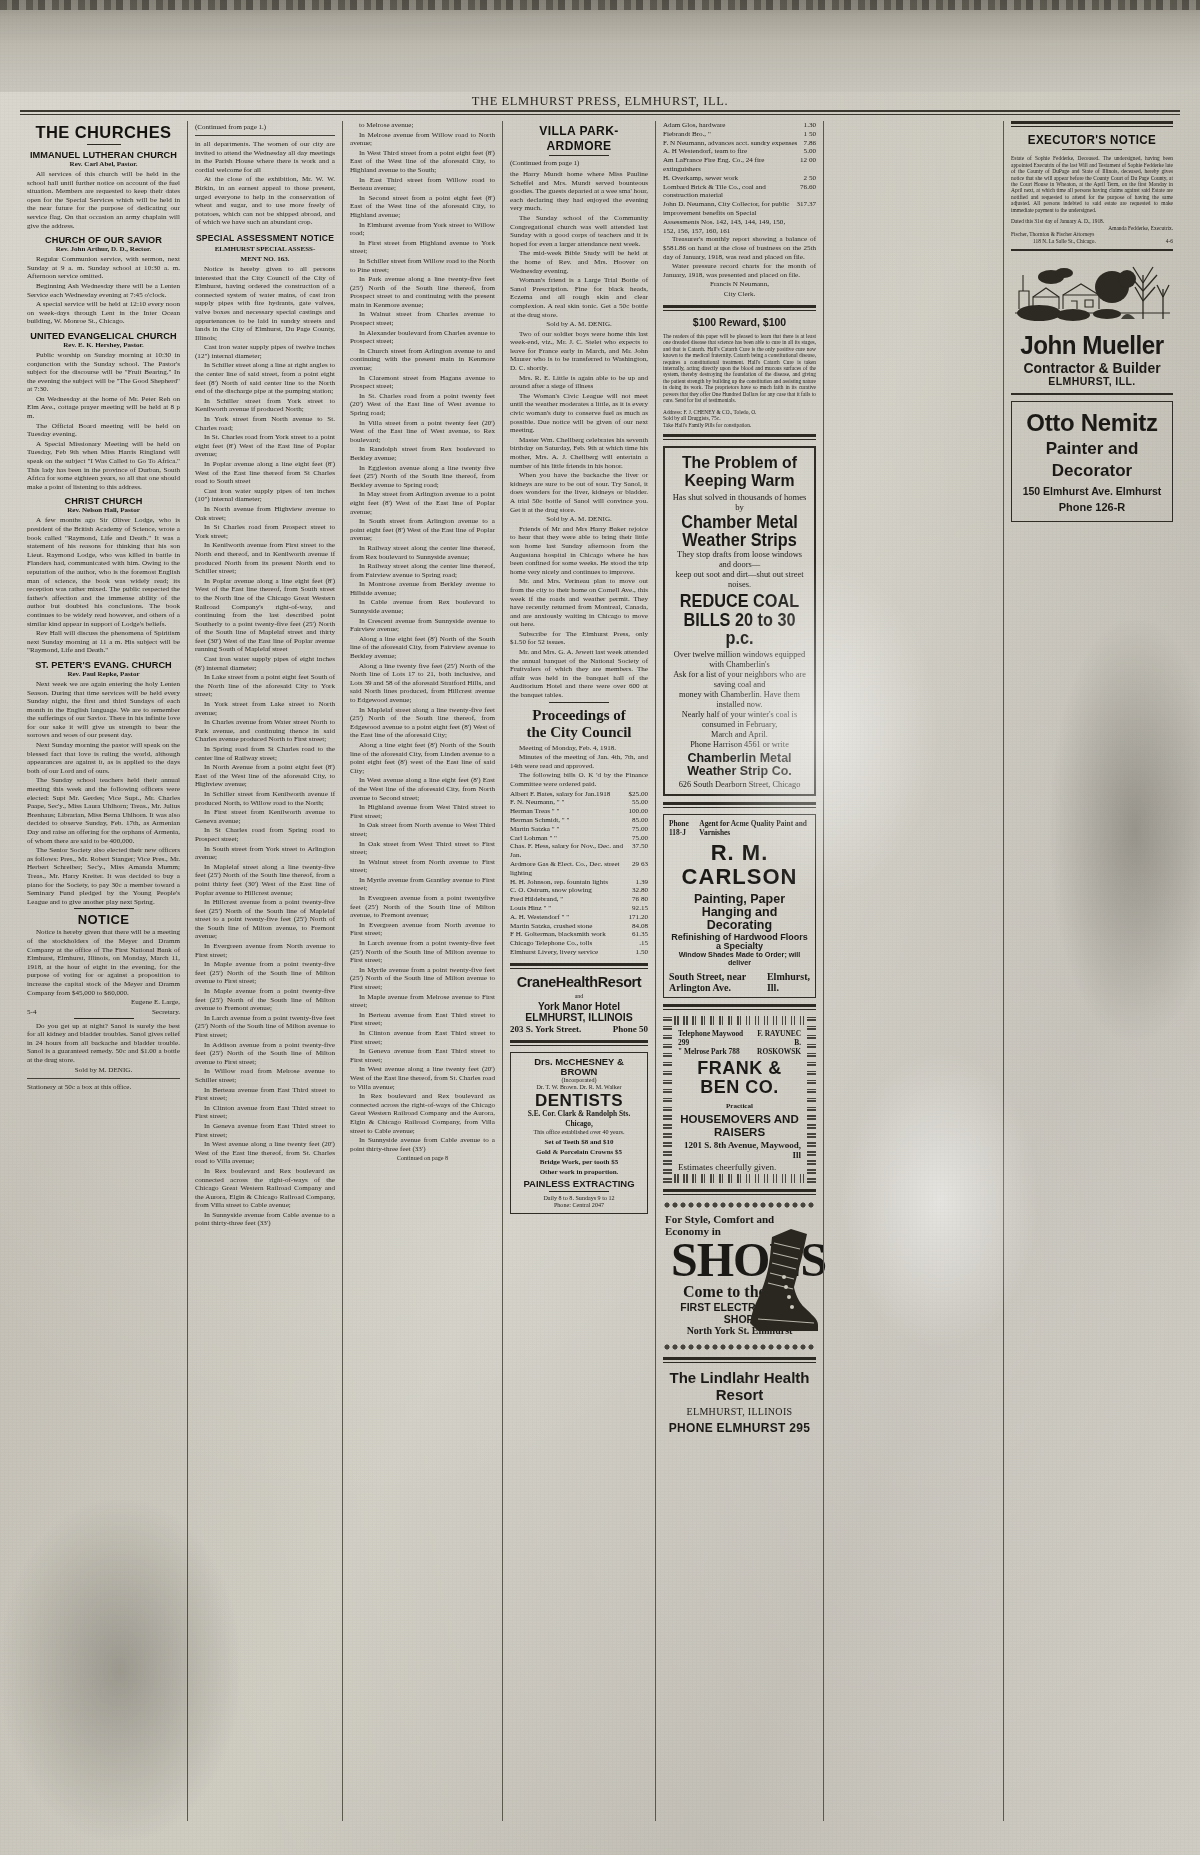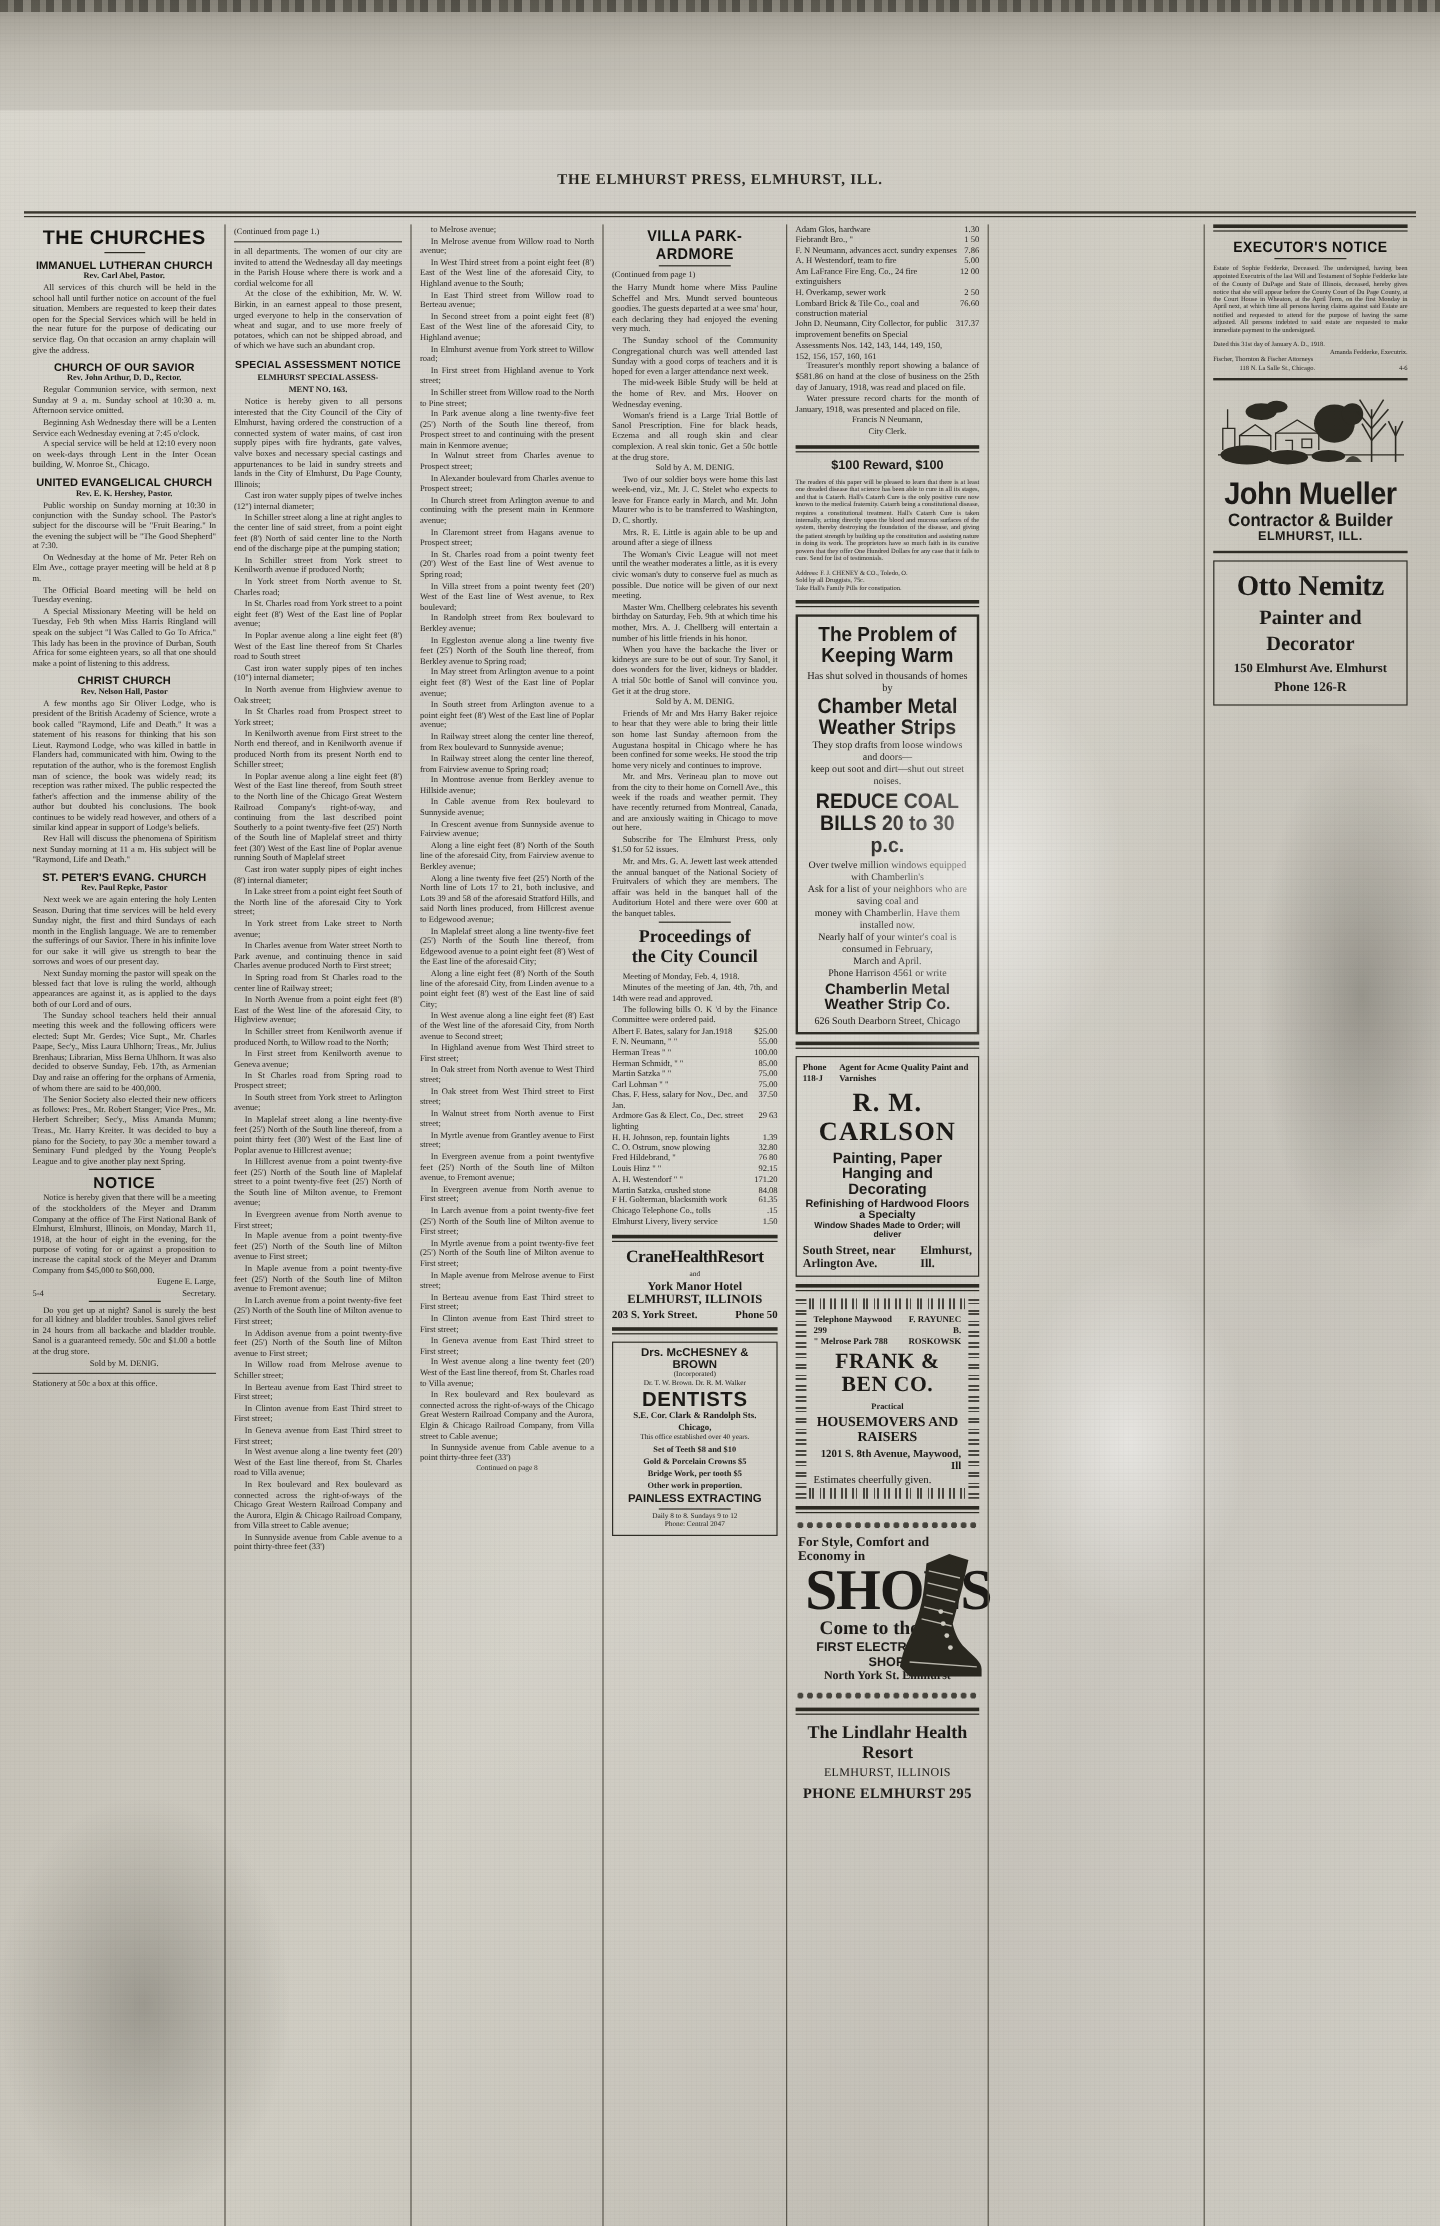--- a/index.html
+++ b/index.html
@@ -42,24 +42,23 @@
 
   
   .sheet{
     position:absolute;
     left:20px; top:94px; width:1160px; height:1745px;
   }
   .masthead{
     text-align:center;
     font-size:12.5px;
     letter-spacing:.6px;
-    font-weight:bold;
+    font-weight:normal;
     color:#2a2822;
-    padding-bottom:19px;
-    margin-top:48px;
+    padding-bottom:1px;
   }
   .rule-double{
     border-top:2px solid #3b382f;
     border-bottom:1px solid #3b382f;
     height:2px;
     margin:0 0 6px 0;
   }
 
   .cols{
     display:flex;
@@ -167,21 +166,21 @@
   .ad-box{ border:1.6px solid #2f2d26; padding:4px 5px; }
   .ad-rule-hvy{ border-top:3px solid #2c2a22; border-bottom:1px solid #2c2a22; height:2px; margin:6px 0; }
 
   .ad-title-bold{
     font-family:"Liberation Sans", sans-serif;
     font-weight:bold;
     text-align:center;
     line-height:1.05;
   }
   .ad-title-ser{
-    font-family:Liberation Serif, serif;
+    font-family:Liberation Sans, sans-serif;
     font-weight:bold;
     text-align:center;
     line-height:1.1;
   }
   .ad-line{ text-align:center; font-size:8px; line-height:10px; }
 
   
   .slab{
     font-family:"Liberation Sans", sans-serif;
     font-weight:bold;

